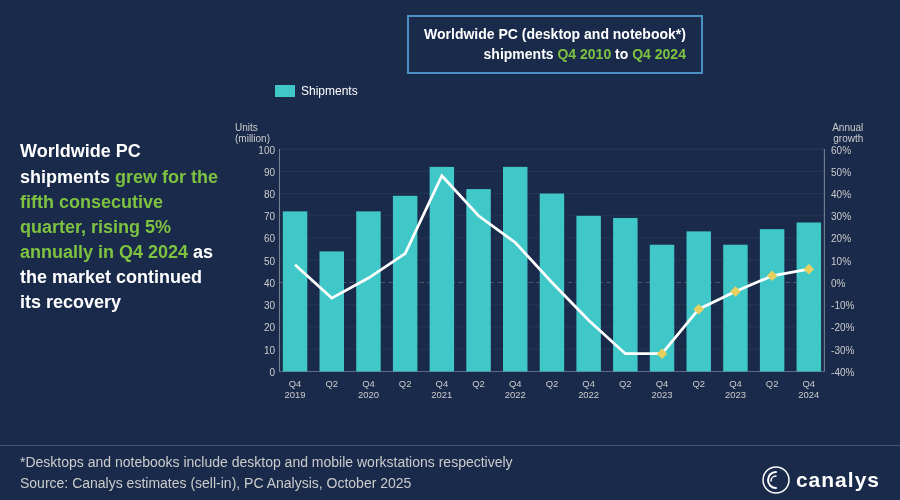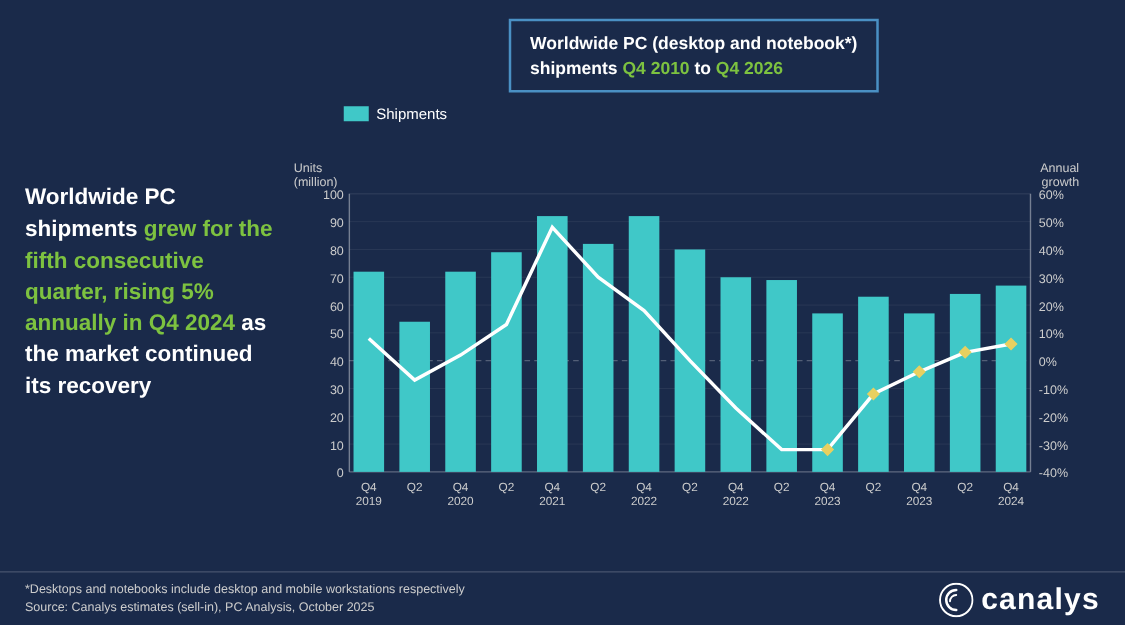--- a/index.html
+++ b/index.html
@@ -50,21 +50,21 @@
 
     .right-panel {
       flex: 1;
       display: flex;
       flex-direction: column;
     }
 
     .chart-title-box {
       border: 2px solid #4a90c4;
       padding: 8px 15px;
-      text-align: left;
+      text-align: right;
       margin-bottom: 10px;
       align-self: center;
       background: transparent;
     }
 
     .chart-title {
       font-size: 14px;
       font-weight: bold;
       color: white;
       line-height: 1.4;
@@ -116,38 +116,38 @@
 
     .footer {
       padding: 6px 20px 6px 20px;
       border-top: 1px solid rgba(255,255,255,0.2);
       display: flex;
       justify-content: space-between;
       align-items: flex-end;
     }
 
     .footer-text {
-      font-size: 10px;
+      font-size: 14px;
       color: #ccc;
       line-height: 1.5;
     }
 
     .canalys-logo {
       display: flex;
       align-items: center;
       gap: 6px;
     }
 
     .canalys-icon {
       width: 28px;
       height: 28px;
     }
 
     .canalys-text {
-      font-size: 24px;
+      font-size: 21px;
       font-weight: bold;
       color: white;
       letter-spacing: 1px;
     }
   </style>
 </head>
 <body>
 
 <div class="container">
   <div class="main-content">
@@ -156,21 +156,21 @@
       <div class="left-text">
         Worldwide PC shipments <span class="highlight-green">grew for the fifth consecutive quarter, rising 5% annually in Q4 2024</span> as the market continued its recovery
       </div>
     </div>
 
     <div class="right-panel">
 
       <div class="chart-title-box">
         <div class="chart-title">
           Worldwide PC (desktop and notebook*)<br>
-          shipments <span class="highlight-green">Q4 2010</span> to <span class="highlight-green">Q4 2026</span>
+          shipments <span class="highlight-green">Q4 2010</span> to <span class="highlight-green">Q4 2024</span>
         </div>
       </div>
 
       <div class="legend-row">
         <div class="legend-item">
           <div class="legend-bar"></div>
           <span>Shipments</span>
         </div>
       </div>
 

